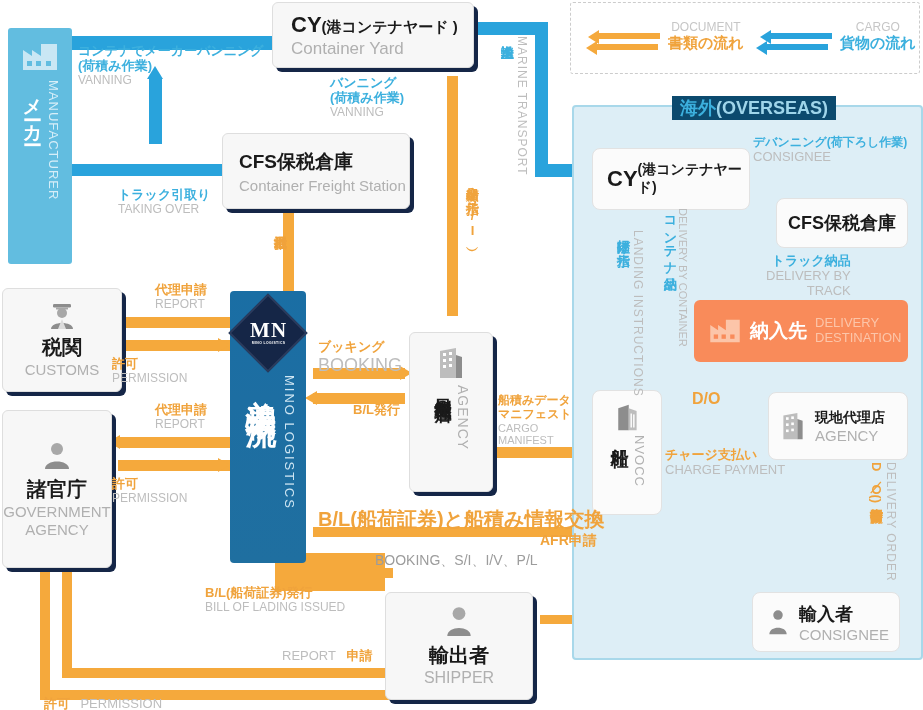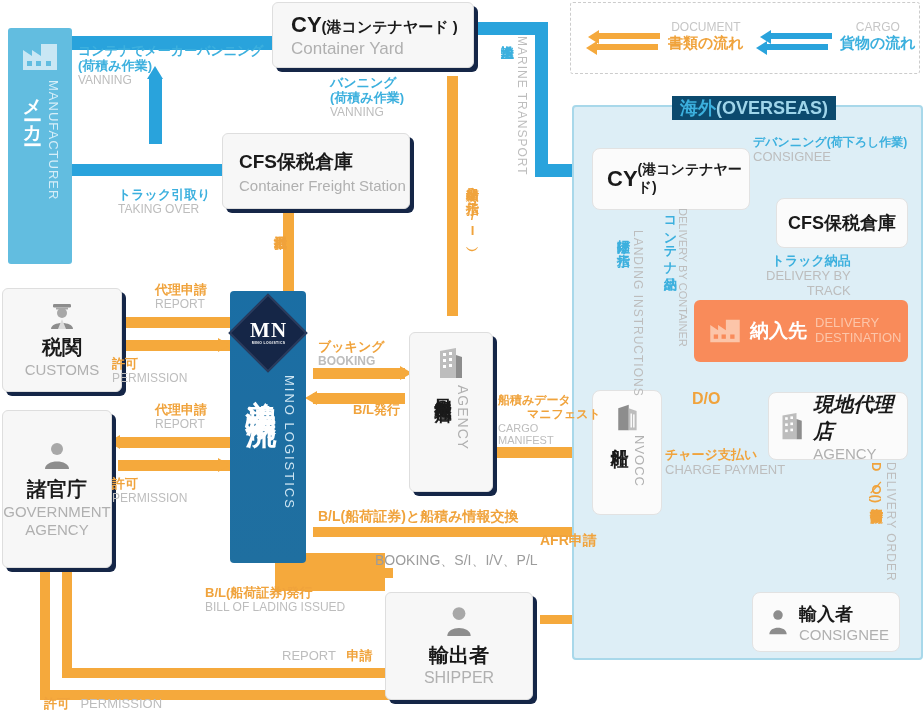--- a/index.html
+++ b/index.html
@@ -384,21 +384,21 @@
       <path d="M3 31 L3 4 L19 1 L19 31 Z" fill="#bdbdbd"></path>
       <path d="M19 31 L19 8 L25 10 L25 31 Z" fill="#8d8d8d"></path>
       <rect x="6" y="6" width="3" height="3" fill="#ffffff"></rect>
         <rect x="12" y="5" width="3" height="3" fill="#ffffff"></rect>
       <rect x="6" y="13" width="3" height="3" fill="#ffffff"></rect>
         <rect x="12" y="12" width="3" height="3" fill="#ffffff"></rect>
       <rect x="6" y="20" width="3" height="3" fill="#ffffff"></rect>
         <rect x="12" y="19" width="3" height="3" fill="#ffffff"></rect>
     </svg>
     <div style="margin-left:8px;">
-      <div class="jp" style="font-size:20px;font-style:italic;">現地代理店</div>
+      <div class="jp" style="font-size:14px;">現地代理店</div>
       <div class="en" style="font-size:15px;">AGENCY</div>
     </div>
   </div>
 
   <div class="card-plain" style="left:752px;top:592px;width:148px;height:60px;justify-content:flex-start;padding-left:12px;">
     <svg width="26" height="28" viewBox="0 0 30 30">
       <circle cx="15" cy="7" r="5.5" fill="#8d8d8d"></circle>
       <path d="M5 29 C5 19 25 19 25 29 Z" fill="#8d8d8d"></path>
     </svg>
     <div style="margin-left:8px;">
@@ -428,28 +428,28 @@
     <div class="vert lbl-en-g" style="font-size:12px;letter-spacing:1px;">MARINE TRANSPORT</div>
     <div class="vert-up lbl-jp-b" style="font-size:13px;">海上輸送</div>
   </div>
 
   <div class="lbl vert-up lbl-jp-o" style="left:272px;top:226px;font-size:13px;">混載指示</div>
 
   <div class="lbl vert-up lbl-jp-o" style="left:464px;top:178px;font-size:13px;">船積み指示（S/I）</div>
 
   <div class="lbl" style="left:318px;top:340px;">
     <div class="lbl-jp-o" style="font-size:13px;">ブッキング</div>
-    <div class="lbl-en-g" style="font-size:12px;font-weight:bold;">BOOKING</div>
+    <div class="lbl-en-g" style="font-size:18px;">BOOKING</div>
   </div>
 
   <div class="lbl lbl-jp-o" style="left:353px;top:403px;font-size:13px;">B/L発行</div>
 
   <div class="lbl" style="left:498px;top:394px;">
     <div class="lbl-jp-o" style="font-size:12px;">船積みデータ</div>
-    <div class="lbl-jp-o" style="font-size:12px;padding-left:29px;">マニフェスト</div>
+    <div class="lbl-jp-o" style="font-size:12px;">マニフェスト</div>
     <div class="lbl-en-g" style="font-size:11px;">CARGO</div>
     <div class="lbl-en-g" style="font-size:11px;">MANIFEST</div>
   </div>
 
   <div class="lbl" style="left:155px;top:283px;">
     <div class="lbl-jp-o" style="font-size:13px;">代理申請</div>
     <div class="lbl-en-g" style="font-size:12px;">REPORT</div>
   </div>
   <div class="lbl" style="left:112px;top:357px;">
     <div class="lbl-jp-o" style="font-size:13px;">許可</div>
@@ -458,21 +458,21 @@
 
   <div class="lbl" style="left:155px;top:403px;">
     <div class="lbl-jp-o" style="font-size:13px;">代理申請</div>
     <div class="lbl-en-g" style="font-size:12px;">REPORT</div>
   </div>
   <div class="lbl" style="left:112px;top:477px;">
     <div class="lbl-jp-o" style="font-size:13px;">許可</div>
     <div class="lbl-en-g" style="font-size:12px;">PERMISSION</div>
   </div>
 
-  <div class="lbl lbl-jp-o" style="left:318px;top:508px;font-size:14px;">B/L(船荷証券)と船積み情報交換</div>
+  <div class="lbl lbl-jp-o" style="left:318px;top:508px;font-size:20px;">B/L(船荷証券)と船積み情報交換</div>
   <div class="lbl lbl-jp-o" style="left:540px;top:508px;font-size:14px;margin-top:24px;">AFR申請</div>
 
   <div class="lbl lbl-en-g" style="left:375px;top:552px;font-size:14px;color:#9c9c9c;">BOOKING、S/I、I/V、P/L</div>
 
   <div class="lbl" style="left:205px;top:586px;">
     <div class="lbl-jp-o" style="font-size:13px;">B/L(船荷証券)発行</div>
     <div class="lbl-en-g" style="font-size:12px;">BILL OF LADING ISSUED</div>
   </div>
 
   <div class="lbl" style="left:282px;top:646px;">

